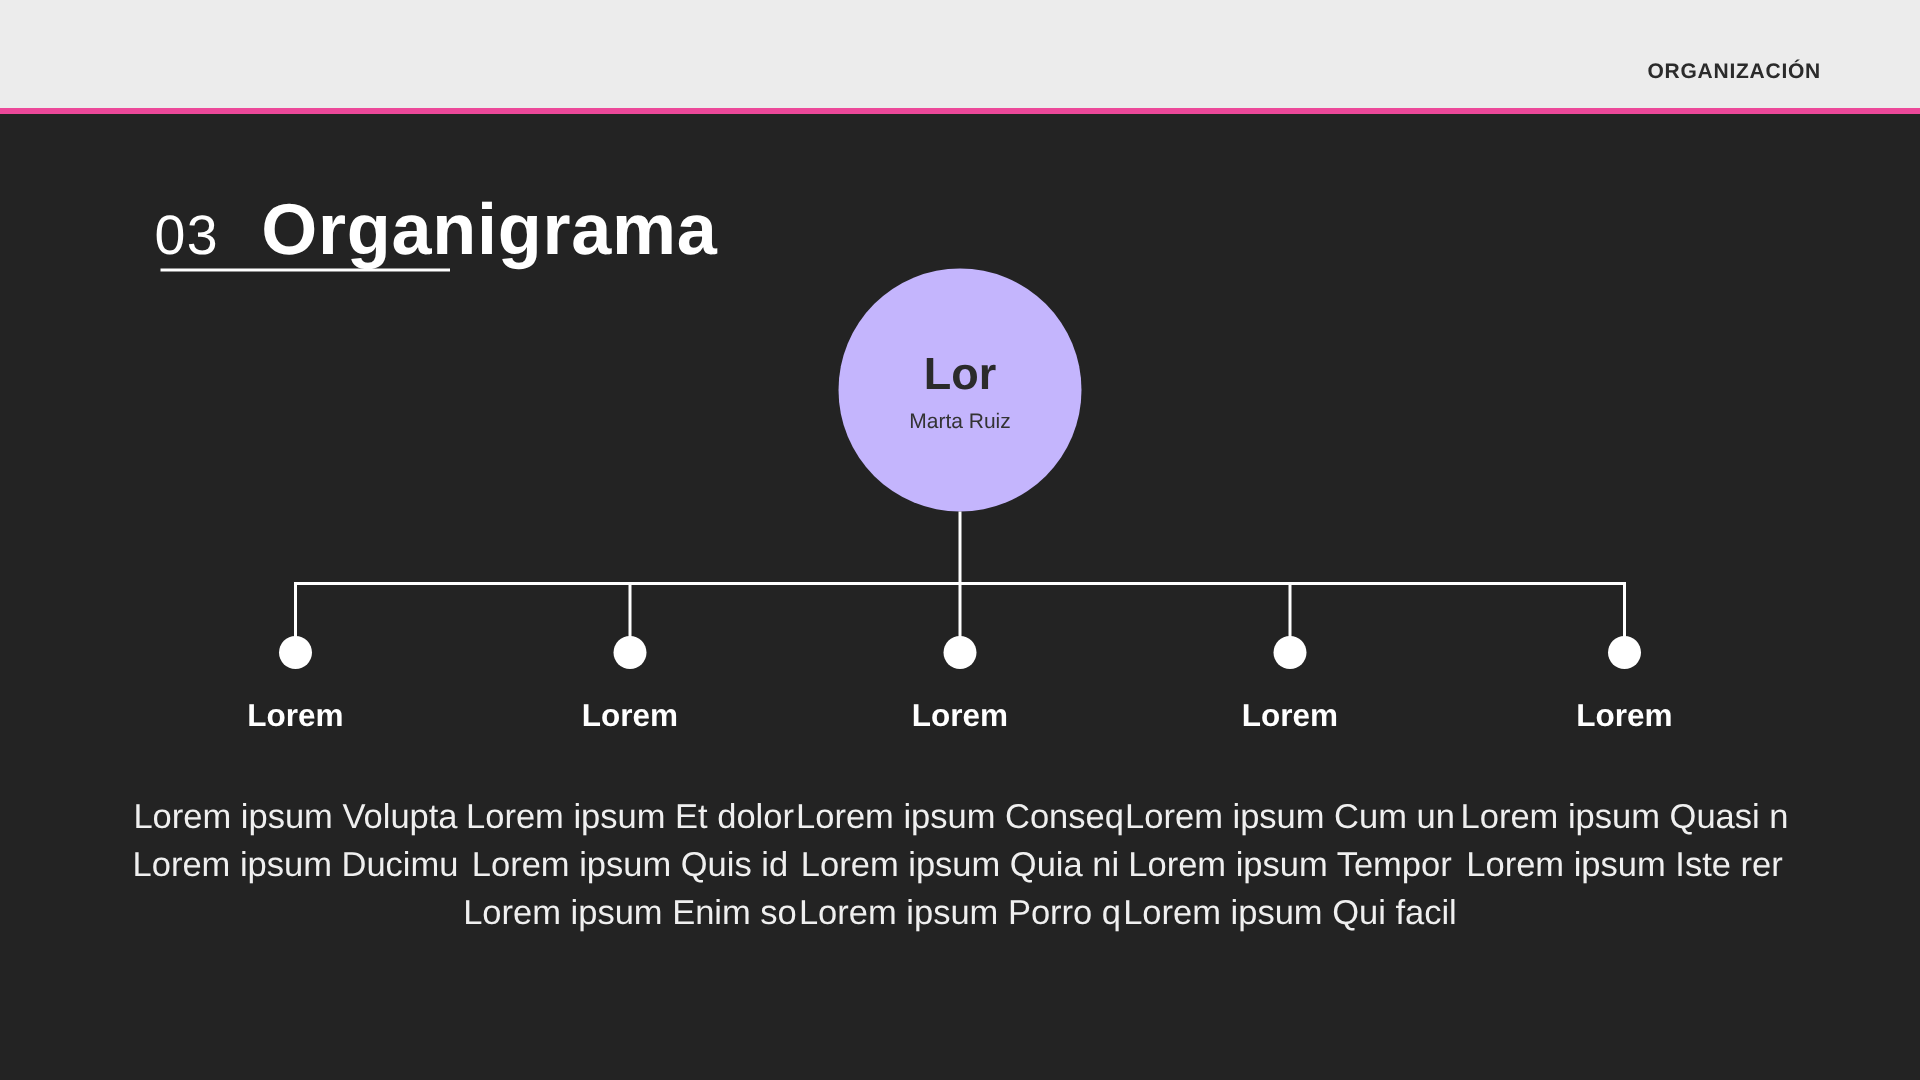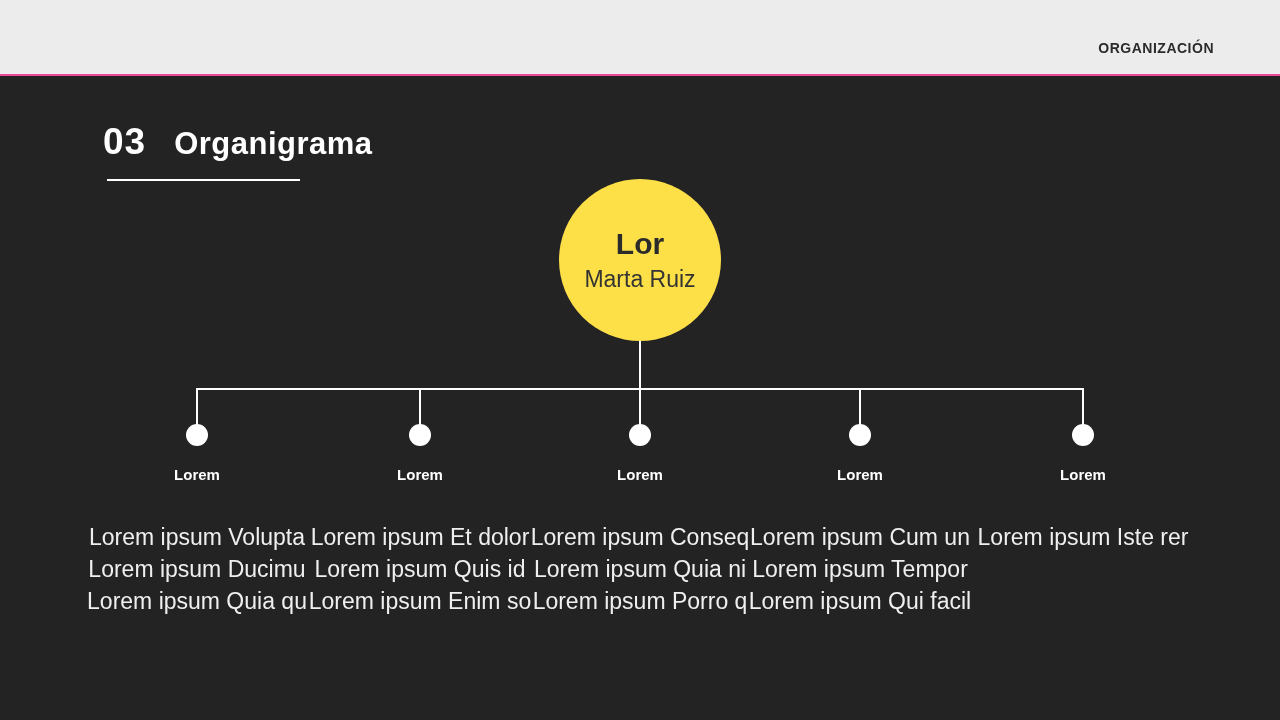--- a/index.html
+++ b/index.html
@@ -15,21 +15,21 @@
     background: #232323;
     overflow: hidden;
   }
   
   #header-bar {
     position: absolute;
     top: 0; left: 0;
     width: 1280px;
     height: 76px;
     background: #ececec;
-    border-bottom: 2px solid #ec4899;
+    border-bottom: 4px solid #ec4899;
     box-sizing: border-box;
     display: flex;
     align-items: center;
     justify-content: flex-end;
     padding-right: 66px;
     padding-top: 22px;
   }
   #header-label {
     font-size: 14px;
     font-weight: bold;
@@ -40,25 +40,25 @@
   #title-row {
     position: absolute;
     left: 103px;
     top: 110px;
     display: flex;
     align-items: baseline;
     color: #ffffff;
   }
   #title-number {
     font-size: 37px;
-    font-weight: bold;
+    font-weight: normal;
     letter-spacing: 1px;
   }
   #title-text {
-    font-size: 31px;
+    font-size: 48px;
     font-weight: bold;
     margin-left: 28px;
     letter-spacing: 0.5px;
     margin-top: 16px;
   }
   #title-underline {
     position: absolute;
     left: 107px;
     top: 179px;
     width: 193px;
@@ -70,34 +70,34 @@
     position: absolute;
     background: #ffffff;
   }
   #root-circle {
     position: absolute;
     left: 559px;
     top: 179px;
     width: 162px;
     height: 162px;
     border-radius: 50%;
-    background: #fde047;
+    background: #c4b5fd;
     display: flex;
     flex-direction: column;
     align-items: center;
     justify-content: center;
   }
   #root-title {
     font-size: 30px;
     font-weight: bold;
     color: #2b2b2b;
     line-height: 1.1;
   }
   #root-subtitle {
-    font-size: 23px;
+    font-size: 14px;
     color: #333333;
     margin-top: 6px;
   }
   .node-dot {
     position: absolute;
     top: 424px;
     width: 22px;
     height: 22px;
     border-radius: 50%;
     background: #ffffff;
@@ -111,21 +111,21 @@
   }
   
   .org-col {
     position: absolute;
     top: 466px;
     width: 224px;
     text-align: center;
     color: #f1f1f1;
   }
   .org-col .col-title {
-    font-size: 15px;
+    font-size: 21px;
     font-weight: bold;
     color: #ffffff;
     margin-bottom: 38px;
   }
   .org-col .col-item {
     font-size: 23px;
     font-weight: normal;
     line-height: 32px;
     color: #efefef;
     white-space: nowrap;
@@ -163,21 +163,20 @@
   <div class="node-dot" style="left:186px;"></div>
   <div class="node-dot" style="left:409px;"></div>
   <div class="node-dot" style="left:629px;"></div>
   <div class="node-dot" style="left:849px;"></div>
   <div class="node-dot" style="left:1072px;"></div>
 
   <div class="org-col" style="left:85px;">
     <div class="col-title">Lorem</div>
     <div class="col-item">Lorem ipsum Volupta</div>
     <div class="col-item">Lorem ipsum Ducimu</div>
-    <div class="col-item">Lorem ipsum Quia qu</div>
   </div>
 
   <div class="org-col" style="left:308px;">
     <div class="col-title">Lorem</div>
     <div class="col-item">Lorem ipsum Et dolor</div>
     <div class="col-item">Lorem ipsum Quis id</div>
     <div class="col-item">Lorem ipsum Enim so</div>
   </div>
 
   <div class="org-col" style="left:528px;">
@@ -189,16 +188,17 @@
 
   <div class="org-col" style="left:748px;">
     <div class="col-title">Lorem</div>
     <div class="col-item">Lorem ipsum Cum un</div>
     <div class="col-item">Lorem ipsum Tempor</div>
     <div class="col-item">Lorem ipsum Qui facil</div>
   </div>
 
   <div class="org-col" style="left:971px;">
     <div class="col-title">Lorem</div>
+    <div class="col-item">Lorem ipsum Quasi n</div>
     <div class="col-item">Lorem ipsum Iste rer</div>
   </div>
 
 </div>
 
 </body></html>

